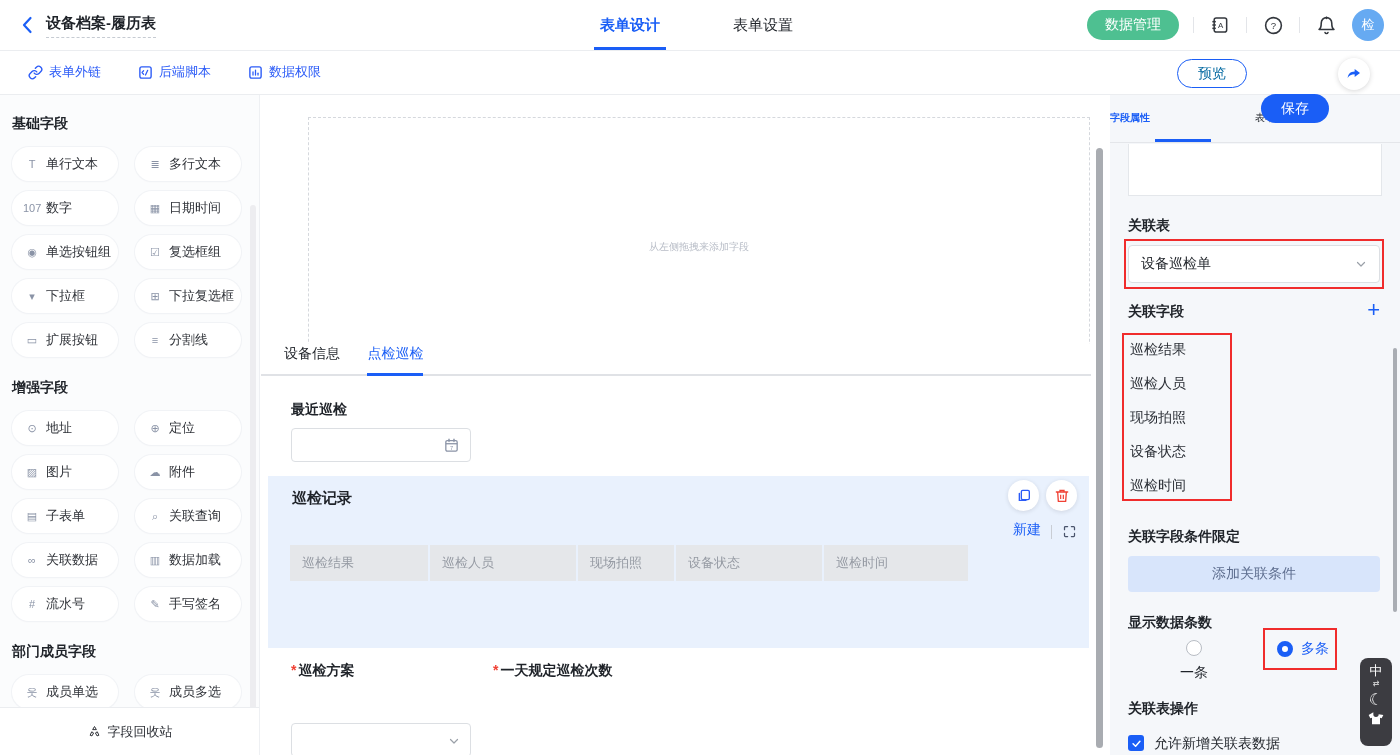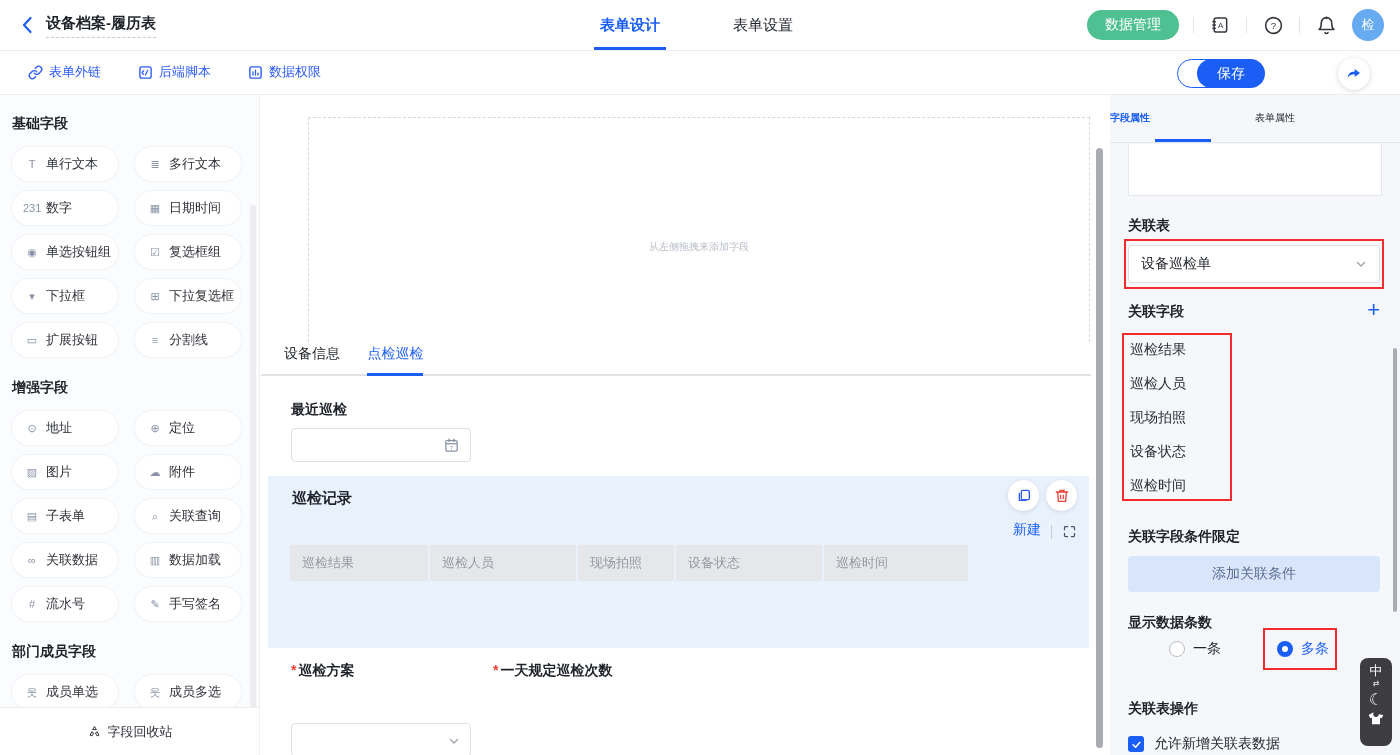--- a/index.html
+++ b/index.html
@@ -100,21 +100,21 @@
     background:none; border:none; cursor:pointer; }
   .rel-list { position:absolute; left:20px; top:246px; display:flex; flex-direction:column; gap:18px; }
   .rel-item { font-size:14px; color:#2b2f36; height:16px; line-height:16px; cursor:pointer; }
   .cond-btn { position:absolute; left:18px; top:461px; width:252px; height:36px; background:#d8e5fb;
     border:none; border-radius:4px; color:#5d6d8e; font-size:14px; cursor:pointer; }
   .radio-row { position:absolute; top:545px; display:flex; align-items:center; gap:8px; cursor:pointer; }
   .radio { width:16px; height:16px; border-radius:50%; border:1px solid #b8bdc4; background:#fff; flex:none; }
   .radio.on { border:5px solid #1a5ef6; }
   .radio-lbl { font-size:14px; }
   .radio-lbl.on { color:#1a5ef6; }
-  .chk-row { position:absolute; left:18px; top:640px; display:flex; align-items:center; gap:10px; cursor:pointer; }
+  .chk-row { position:absolute; left:18px; top:640px; display:flex; gap:10px; cursor:pointer; }
   .checkbox { width:16px; height:16px; background:#1a5ef6; border-radius:3px;
     display:flex; align-items:center; justify-content:center; flex:none; }
   .p-scroll { position:absolute; right:3px; top:253px; width:4px; height:264px; background:#a9adb3; border-radius:2px; }
 
   
   .anno { position:absolute; border:2px solid #f02c2c; pointer-events:none; z-index:20; }
 
   
   .c-scroll { position:absolute; left:1096px; top:148px; width:7px; height:600px;
     background:#a9acb1; border-radius:4px; z-index:25; }
@@ -192,21 +192,21 @@
     <svg width="15" height="15" viewBox="0 0 24 24">
         <rect x="3" y="3" width="18" height="18" rx="3" fill="none" stroke="#2b5bf7" stroke-width="2.2"></rect>
         <line x1="8" y1="16" x2="8" y2="11" stroke="#2b5bf7" stroke-width="2" stroke-linecap="round"></line>
         <line x1="12" y1="16" x2="12" y2="8" stroke="#2b5bf7" stroke-width="2" stroke-linecap="round"></line>
         <line x1="16" y1="16" x2="16" y2="13" stroke="#2b5bf7" stroke-width="2" stroke-linecap="round"></line>
       </svg>
     <span>数据权限</span>
   </div>
 
   <button class="pill-btn preview-btn" style="left:1177px;">预览</button>
-  <button class="pill-btn save-btn" style="left:1197px;">保存</button>
+  <button class="pill-btn save-btn" style="left:1261px;margin-top:35px;">保存</button>
   <button class="share-btn">
     <svg width="16" height="16" viewBox="0 0 24 24">
         <path d="M13 4.5l8 6-8 6v-4c-5.2 0-8.2 1.8-10.5 5.4.8-6 3.8-9.4 10.5-9.6z" fill="#1a5ef6"></path>
       </svg>
   </button>
 </div>
 
 <div class="sidebar">
   <div class="sb-inner">
     <div class="sb-title">基础字段</div>
@@ -216,21 +216,21 @@
           <span class="glyph">T</span>
           <span>单行文本</span>
         </div>
 
         <div class="pill">
           <span class="glyph">≣</span>
           <span>多行文本</span>
         </div>
 
         <div class="pill">
-          <span class="glyph">231</span>
+          <span class="glyph">107</span>
           <span>数字</span>
         </div>
 
         <div class="pill">
           <span class="glyph">▦</span>
           <span>日期时间</span>
         </div>
 
         <div class="pill">
           <span class="glyph">◉</span>
@@ -447,21 +447,21 @@
       <div class="rel-item">设备状态</div>
 
       <div class="rel-item">巡检时间</div>
     </div>
   <div class="anno" style="left:12px; top:238px; width:110px; height:168px;"></div>
 
   <div class="p-label" style="top:433px;">关联字段条件限定</div>
   <button class="cond-btn">添加关联条件</button>
 
   <div class="p-label" style="top:519px;">显示数据条数</div>
-  <div class="radio-row" style="left:59px;">
+  <div class="radio-row" style="left:70px;flex-direction:column;">
     <span class="radio"></span>
     <span class="radio-lbl">一条</span>
   </div>
   <div class="radio-row" style="left:167px;">
     <span class="radio on"></span>
     <span class="radio-lbl on">多条</span>
   </div>
   <div class="anno" style="left:153px; top:533px; width:74px; height:42px;"></div>
 
   <div class="p-label" style="top:605px;">关联表操作</div>

